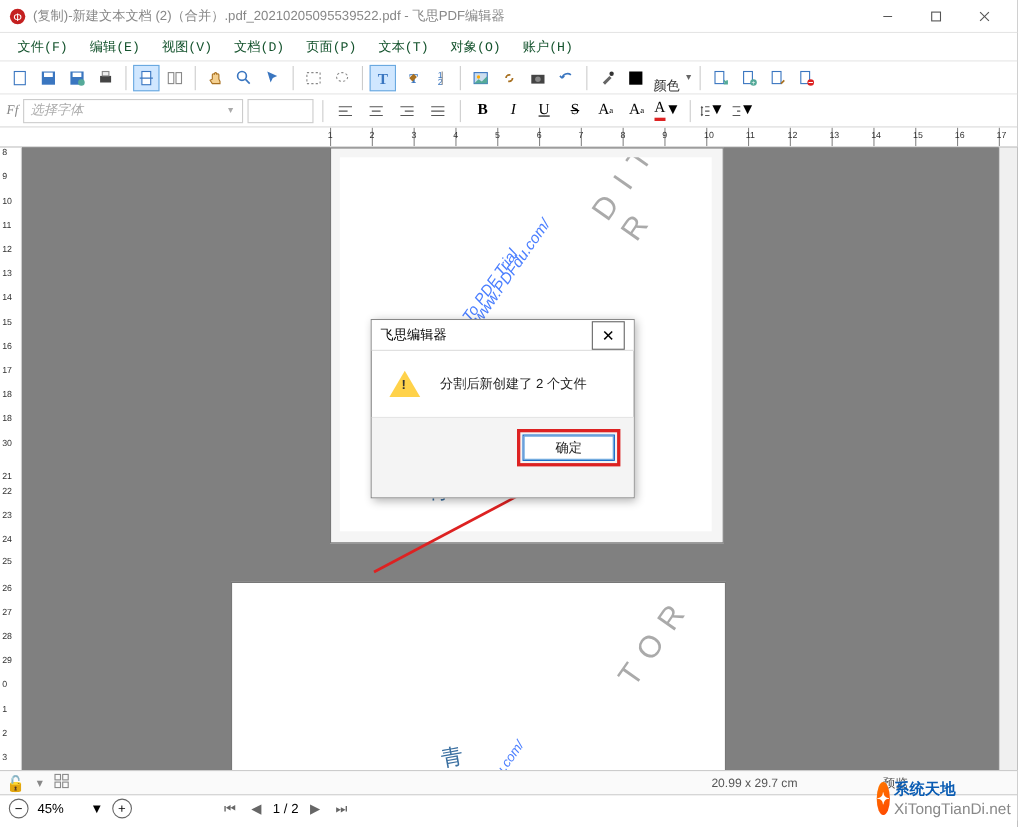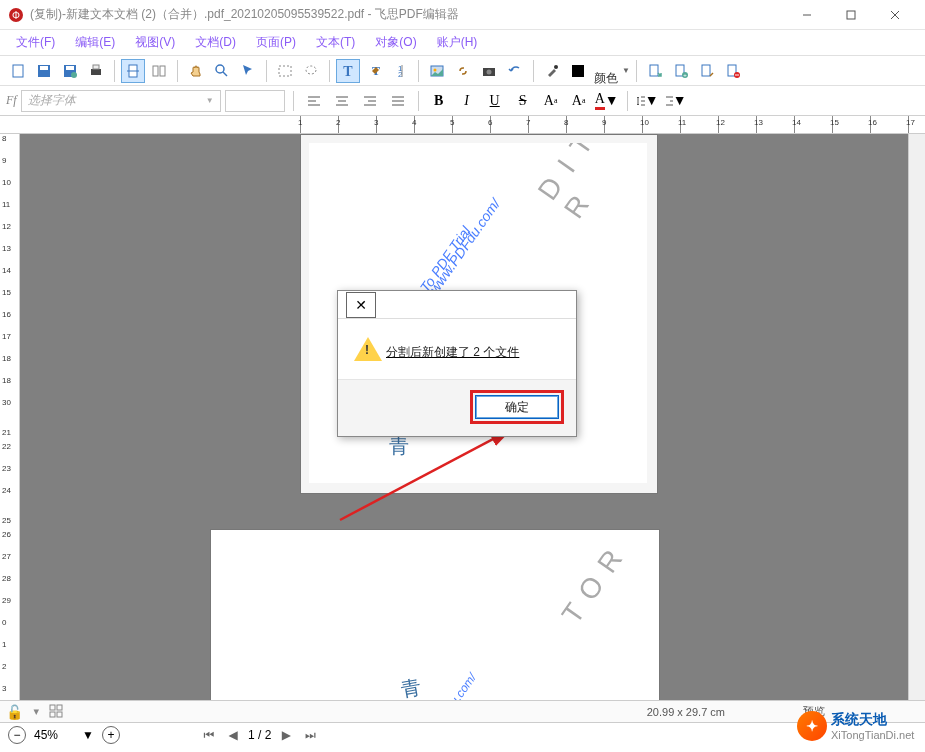--- a/index.html
+++ b/index.html
@@ -7,21 +7,21 @@
 
 
 .titlebar { height: 30px; background: #fff; display: flex; align-items: center; padding: 0 8px; border-bottom: 1px solid #e5e5e5; }
 .titlebar .app-icon { width: 16px; height: 16px; margin-right: 6px; }
 .titlebar .title { color: #888; font-size: 12px; flex: 1; }
 .titlebar .win-controls { display: flex; gap: 0; }
 .titlebar .win-btn { width: 44px; height: 30px; display: flex; align-items: center; justify-content: center; color: #666; cursor: pointer; }
 
 
 .menubar { height: 26px; background: #fff; display: flex; align-items: center; padding: 0 8px; gap: 4px; border-bottom: 1px solid #e0e0e0; }
-.menubar .menu-item { padding: 3px 8px; cursor: pointer; color: #8b5cf6; }
+.menubar .menu-item { padding: 3px 8px; cursor: pointer; color: #14532d; font-family: Liberation Mono, monospace; }
 
 
 .toolbar { height: 30px; background: #fff; display: flex; align-items: center; padding: 0 6px; gap: 2px; border-bottom: 1px solid #e0e0e0; }
 .toolbar .tool { width: 24px; height: 24px; display: flex; align-items: center; justify-content: center; cursor: pointer; border: 1px solid transparent; }
 .toolbar .tool.active { background: #d0e7ff; border-color: #6aa9e0; }
 .toolbar .sep { width: 1px; height: 22px; background: #ccc; margin: 0 4px; }
 .toolbar .color-lbl { font-size: 12px; color: #333; padding: 0 2px; margin-top: 16px; }
 .toolbar .dd { font-size: 8px; color: #666; }
 
 
@@ -50,25 +50,25 @@
 .wm { position: absolute; font-size: 14px; color: #4a7eff; font-style: italic; transform: rotate(-55deg); white-space: nowrap; }
 .wm-grey { position: absolute; font-size: 28px; color: #aaa; letter-spacing: 3px; transform: rotate(-55deg); }
 
 .scrollbar-v { width: 17px; background: #f0f0f0; border-left: 1px solid #ccc; }
 
 
 .dialog { position: absolute; left: 337px; top: 290px; width: 240px; background: #fff; border: 1px solid #888; box-shadow: 2px 2px 8px rgba(0,0,0,0.3); z-index: 100; }
 .dialog-title { height: 28px; background: #fff; border-bottom: 1px solid #ddd; display: flex; align-items: center; padding: 0 8px; font-size: 12px; }
 .dialog-title .dt { flex: 1; }
 .dialog-close { width: 30px; height: 26px; display: flex; align-items: center; justify-content: center; cursor: pointer; border:1px solid #666; font-size: 14px; }
-.dialog-body { padding: 18px 16px; display: flex; align-items: flex-end; gap: 4px; text-decoration: underline; }
+.dialog-body { padding: 18px 16px; display: flex; align-items: center; gap: 18px; }
 .warn-icon { width: 0; height: 0; border-left: 14px solid transparent; border-right: 14px solid transparent; border-bottom: 24px solid #ffd24a; position: relative; }
 .warn-icon::after { content: "!"; position: absolute; left: -3px; top: 6px; font-weight: bold; color: #333; }
 .dialog-msg { font-size: 12px; color: #222; }
-.dialog-footer { padding: 10px 12px 12px; display: flex; justify-content: flex-end; background: #f4f4f4; border-top:1px solid #e5e5e5;align-items:center; }
+.dialog-footer { padding: 10px 12px 28px; display: flex; justify-content: flex-end; background: #f4f4f4; border-top:1px solid #e5e5e5;align-items:center; }
 .ok-wrap { border: 3px solid #d22; padding: 2px; }
 .ok-btn { width: 84px; height: 24px; border: 1px solid #0a62c4; background: #fff; color: #222; cursor: pointer; font-size: 12px; box-shadow: inset 0 0 0 1px #6aa9e0; }
 
 
 .arrow-svg { position: absolute; left: 330px; top: 420px; z-index: 50; pointer-events: none; }
 
 
 .statusbar { height: 22px; border-top: 1px solid #ccc; background: #fafafa; display: flex; align-items: center; padding: 0 6px; gap: 10px; font-size: 11px; color: #555; position: relative; }
 .statusbar .lock { color: #d4a020; font-size: 14px; }
 .statusbar .dim { position: absolute; right: 200px; }
@@ -78,21 +78,21 @@
 .bottombar { height: 24px; border-top: 1px solid #ccc; background: #fff; display: flex; align-items: center; padding: 0 8px; gap: 8px; font-size: 12px; position: relative; }
 .zoom-btn { width: 18px; height: 18px; border: 1px solid #666; border-radius: 50%; display: flex; align-items: center; justify-content: center; cursor: pointer; font-size: 12px; line-height:1; }
 .zoom-val { width: 40px; }
 .page-nav { position: absolute; left: 200px; display: flex; align-items: center; gap: 6px; }
 .nav-btn { width: 18px; cursor: pointer; color: #666; text-align: center; }
 .page-ind { }
 
 
 .logo-corner { position: absolute; right: 8px; bottom: 8px; width: 120px; height: 36px; z-index: 200; display:flex; align-items:center; gap:4px; font-size:14px; font-weight:bold; color:#0a5cb3; }
 .logo-corner .badge { width:30px; height:30px; background: linear-gradient(135deg,#ff7a00,#ff4500); border-radius:50%; display:flex; align-items:center; justify-content:center; color:#fff; }
-.logo-corner .sub { font-size:11px; font-weight:normal; color:#888; display:block; }
+.logo-corner .sub { font-size:14px; font-weight:normal; color:#888; display:block; }
 </style>
 </head>
 <body>
 
 <div class="titlebar">
   <svg class="app-icon" viewBox="0 0 16 16">
       <circle cx="8" cy="8" r="7" fill="#c42020"></circle>
       <text x="8" y="12" text-anchor="middle" fill="#fff" font-size="10">Φ</text>
     </svg>
   <div class="title">(复制)-新建文本文档 (2)（合并）.pdf_20210205095539522.pdf - 飞思PDF编辑器</div>
@@ -414,21 +414,21 @@
       <div class="vtick" style="top: 154px;">15</div>
       <div class="vtick" style="top: 176px;">16</div>
       <div class="vtick" style="top: 198px;">17</div>
       <div class="vtick" style="top: 220px;">18</div>
       <div class="vtick" style="top: 242px;">18</div>
       <div class="vtick" style="top: 264px;">30</div>
       <div class="vtick" style="top: 294px;">21</div>
       <div class="vtick" style="top: 308px;">22</div>
       <div class="vtick" style="top: 330px;">23</div>
       <div class="vtick" style="top: 352px;">24</div>
-      <div class="vtick" style="top: 382px;">25</div>
+      <div class="vtick" style="top: 372px;">25</div>
       <div class="vtick" style="top: 396px;">26</div>
       <div class="vtick" style="top: 418px;">27</div>
       <div class="vtick" style="top: 440px;">28</div>
       <div class="vtick" style="top: 462px;">29</div>
       <div class="vtick" style="top: 484px;">0</div>
       <div class="vtick" style="top: 506px;">1</div>
       <div class="vtick" style="top: 528px;">2</div>
       <div class="vtick" style="top: 550px;">3</div>
     </div>
   <div class="canvas">
@@ -445,20 +445,21 @@
       <div class="wm" style="left:210px; top:165px; font-size:12px;">PDFdu.com/</div>
 
       <div style="position:absolute; left:190px; top:145px; font-size:20px; color:#3a6fa0; transform:rotate(-10deg);">青</div>
     </div>
   </div>
   <div class="scrollbar-v"></div>
 </div>
 
 <div class="dialog">
   <div class="dialog-title">
+    <span class="dt">飞思编辑器</span>
     <div class="dialog-close">✕</div>
   </div>
   <div class="dialog-body">
     <div class="warn-icon"></div>
     <div class="dialog-msg">分割后新创建了 2 个文件</div>
   </div>
   <div class="dialog-footer">
     <div class="ok-wrap">
       <button class="ok-btn">确定</button>
     </div>

